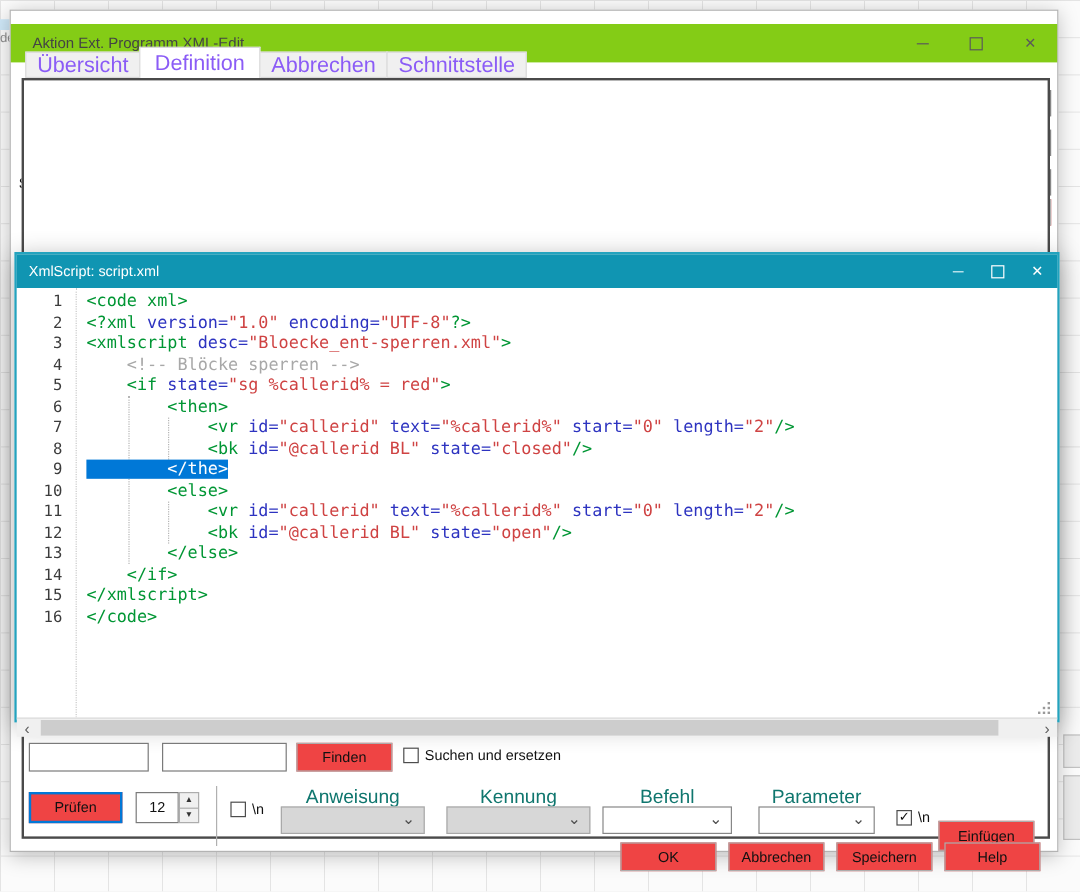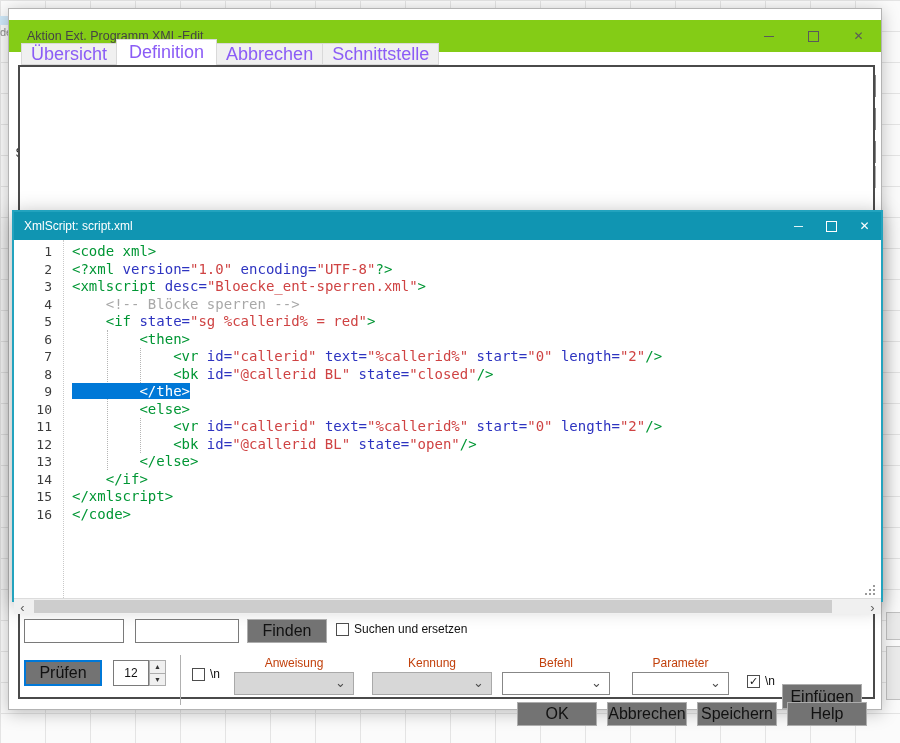--- a/index.html
+++ b/index.html
@@ -32,22 +32,22 @@
   .tab.active{height:26px;background:#fff;border-bottom:none;position:relative;z-index:3;padding:0 12px}
   .panel{position:absolute;left:9px;top:56px;width:857px;height:634px;background:#fff;
     border:2px solid #4a4a4a;box-sizing:border-box;z-index:1}
 
   .flabel{position:absolute;left:0;width:80px;text-align:right;font-size:12px;color:#111}
   .field,.combo{position:absolute;height:22px;background:#fff;border:1px solid #878787;
     box-sizing:border-box;font-size:12px;display:flex;align-items:center;padding:0 7px;color:#111}
   .combo .chev{position:absolute;right:7px;top:3px;font-size:13px;color:#4d4d4d;line-height:1}
   .combo.grayfill{background:#e2e2e2}
   .combo.disabled{background:#d7d7d7;border-color:#a9a9a9}
-  .btn{position:absolute;background:#737373;border:1px solid #adadad;box-sizing:border-box;
-    font-size:16px;color:#111;display:flex;align-items:center;justify-content:center}
+  .btn{position:absolute;background:#ef4444;border:1px solid #adadad;box-sizing:border-box;
+    font-size:12px;color:#111;display:flex;align-items:center;justify-content:center}
   .cb{width:13px;height:13px;border:1px solid #4d4d4d;background:#fff;box-sizing:border-box;
     display:inline-flex;align-items:center;justify-content:center;font-size:11px;line-height:1;
     color:#111;flex:0 0 auto}
   .cb-row{position:absolute;display:flex;align-items:center;gap:5px;font-size:12px}
 
   
   .xml-window{position:absolute;left:12px;top:210px;width:871px;height:392px;background:#f0f0f0;
     border:2px solid #23a3be;box-sizing:border-box;box-shadow:0 4px 20px rgba(0,0,0,.3);z-index:5}
   .xtitlebar{position:absolute;left:0;top:0;right:0;height:28px;background:#1095b2}
   .xtitlebar .title{position:absolute;left:10px;top:7px;font-size:12px;color:#fff}
@@ -77,21 +77,21 @@
   .gB2{left:126px;top:178px;height:35px}
 
   .hscroll{position:absolute;left:0;top:386px;width:867px;height:16px;background:#f0f0f0;
     border-top:1px solid #dcdcdc;box-sizing:border-box}
   .hs-arrow{position:absolute;top:0;width:17px;height:16px;display:flex;align-items:center;
     justify-content:center;color:#5f5f5f;font-size:13px;line-height:1}
   .hs-left{left:0}.hs-right{right:0}
   .hs-thumb{position:absolute;left:20px;top:1px;height:13px;width:798px;background:#cdcdcd}
 
   .sinput{position:absolute;height:24px;background:#fff;border:1px solid #7a7a7a;box-sizing:border-box}
-  .dd-label{position:absolute;top:444px;text-align:center;font-size:12px;color:#c2410c}
+  .dd-label{position:absolute;top:444px;text-align:center;font-size:16px;color:#0f766e}
   .xsmall{height:23px}
   .sep{position:absolute;left:166px;top:443px;height:50px;border-left:1px solid #b0b0b0}
   .spin-box{position:absolute;left:99px;top:448px;width:36px;height:26px;background:#fff;
     border:1px solid #7a7a7a;box-sizing:border-box;font-size:12px;display:flex;align-items:center;
     justify-content:center}
   .spin-arrows{position:absolute;left:135px;top:448px;width:17px;height:26px;border:1px solid #adadad;
     box-sizing:border-box;background:#f0f0f0;display:flex;flex-direction:column}
   .spin-arrows span{flex:1;display:flex;align-items:center;justify-content:center;font-size:7px;color:#333}
   .spin-arrows span:first-child{border-bottom:1px solid #adadad}
   .focused{border:2px solid #0078d7}

